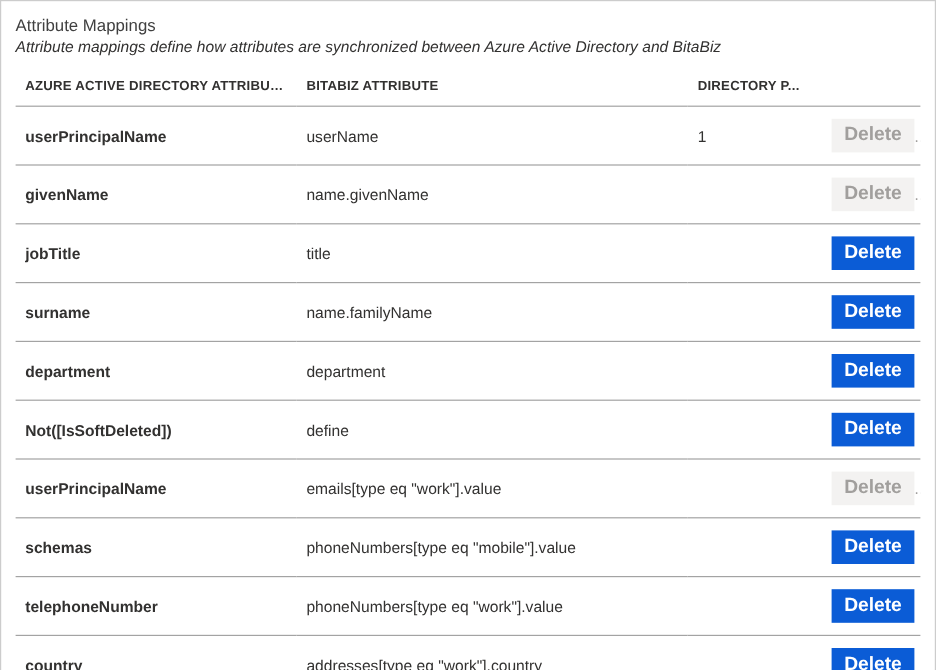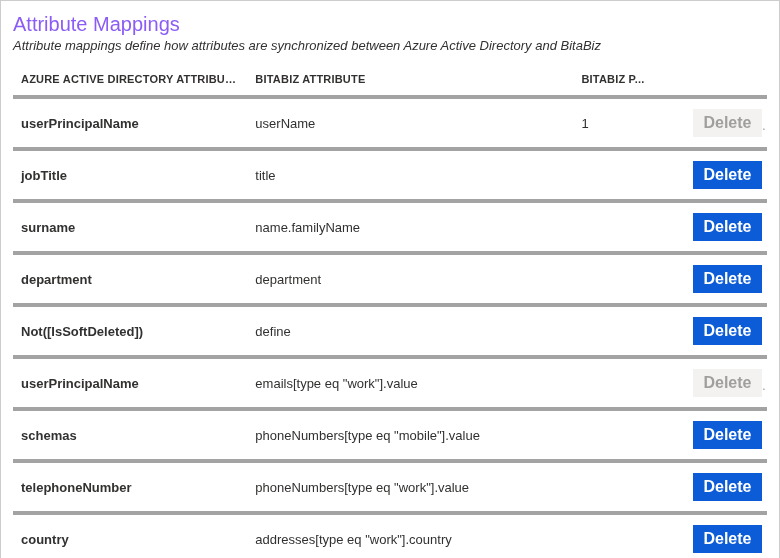--- a/index.html
+++ b/index.html
@@ -9,23 +9,23 @@
     font-size: 13px;
     color: #323130;
     background: #fff;
   }
   .panel {
     width: 780px;
     border: 1px solid #ccc;
     padding: 8px 12px 0 12px;
   }
   .panel-title {
-    font-size: 20px;
+    font-size: 14px;
     font-weight: 400;
-    color: #8b5cf6;
+    color: #404040;
     margin: 4px 0 2px 0;
   }
   .panel-desc {
     font-size: 13px;
     color: #323130;
     margin: 0 0 14px 0;
     font-style: italic;
   }
   .tbl {
     width: 100%;
@@ -37,21 +37,21 @@
     font-size: 11px;
     font-weight: 700;
     letter-spacing: 0.2px;
     color: #323130;
     padding: 6px 8px 10px 8px;
     white-space: nowrap;
     overflow: hidden;
     text-overflow: ellipsis;
   }
   .tbl td {
-    border-top: 4px solid #a3a3a3;
+    border-top: 1px solid #a3a3a3;
     padding: 10px 8px;
     vertical-align: middle;
     white-space: nowrap;
     overflow: hidden;
     text-overflow: ellipsis;
     font-size: 13px;
   }
   .col-azure { width: 230px; }
   .col-target { width: 320px; }
   .col-match { width: 110px; }
@@ -88,29 +88,35 @@
     <colgroup>
       <col class="col-azure">
         <col class="col-target">
         <col class="col-match">
         <col class="col-action">
     </colgroup>
     <thead>
       <tr>
         <th>AZURE ACTIVE DIRECTORY ATTRIBUTE</th>
         <th>BITABIZ ATTRIBUTE</th>
-        <th>BITABIZ P...</th>
+        <th>DIRECTORY P...</th>
         <th></th>
       </tr>
     </thead>
     <tbody id="rows">
         <tr>
           <td class="attr-azure">userPrincipalName</td>
           <td>userName</td>
           <td>1</td>
+          <td><button class="btn-delete disabled">Delete</button></td>
+        </tr>
+        <tr>
+          <td class="attr-azure">givenName</td>
+          <td>name.givenName</td>
+          <td></td>
           <td><button class="btn-delete disabled">Delete</button></td>
         </tr>
         <tr>
           <td class="attr-azure">jobTitle</td>
           <td>title</td>
           <td></td>
           <td><button class="btn-delete enabled">Delete</button></td>
         </tr>
         <tr>
           <td class="attr-azure">surname</td>

